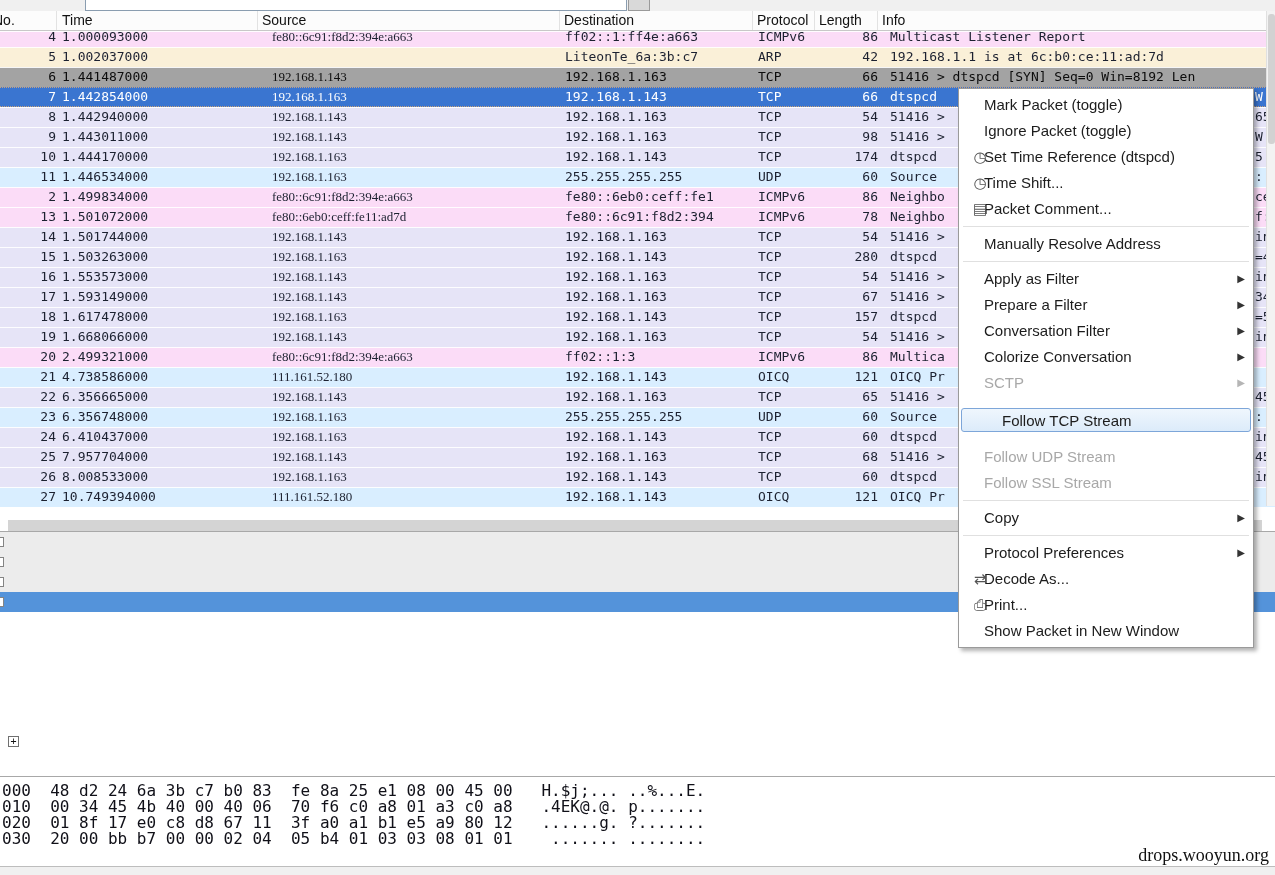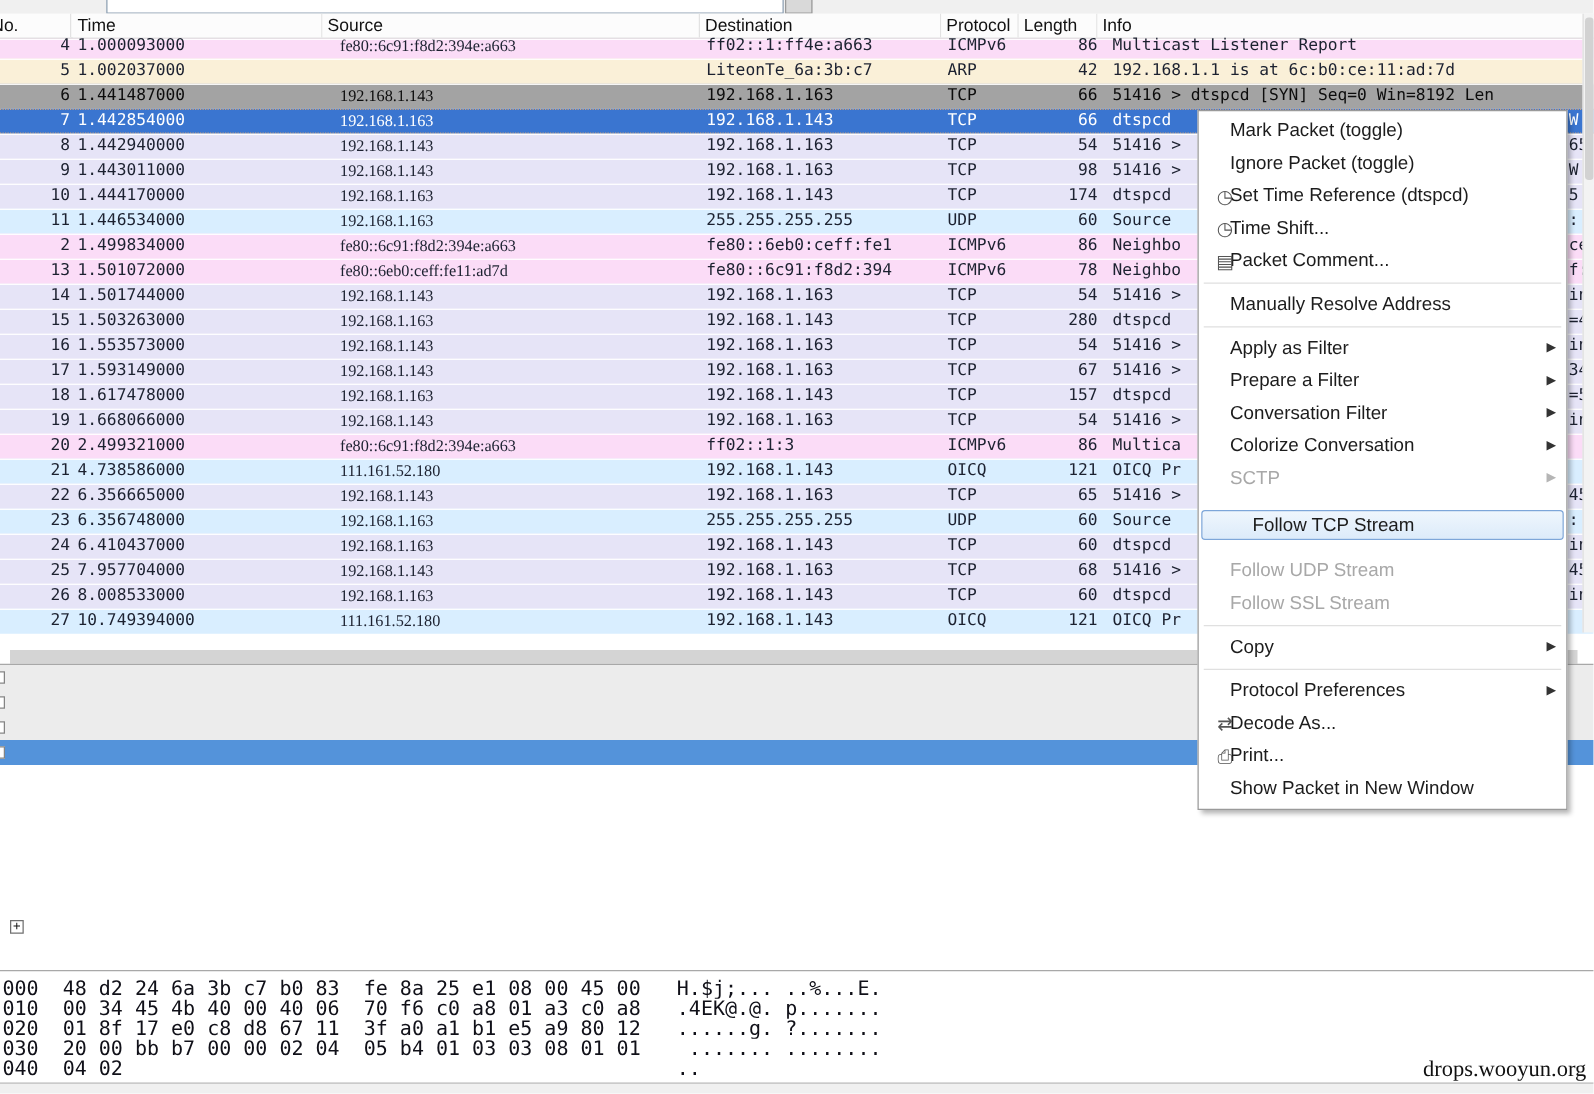--- a/index.html
+++ b/index.html
@@ -402,21 +402,20 @@
       
       
     </div>
     </div>
 
   <div id="hexpane">
       <div class="hex-row">000  48 d2 24 6a 3b c7 b0 83  fe 8a 25 e1 08 00 45 00   H.$j;... ..%...E.</div>
       <div class="hex-row">010  00 34 45 4b 40 00 40 06  70 f6 c0 a8 01 a3 c0 a8   .4EK@.@. p.......</div>
       <div class="hex-row">020  01 8f 17 e0 c8 d8 67 11  3f a0 a1 b1 e5 a9 80 12   ......g. ?.......</div>
       <div class="hex-row">030  20 00 bb b7 00 00 02 04  05 b4 01 03 03 08 01 01    ....... ........</div>
-      <div class="hex-row">040  04 02                                              ..</div>
     </div>
 
   <div id="statusbar"></div>
   <div id="watermark">drops.wooyun.org</div>
 
   <div id="ctxmenu">
       <div class="mi">
       
       <span class="label">Mark Packet (toggle)</span>
       

